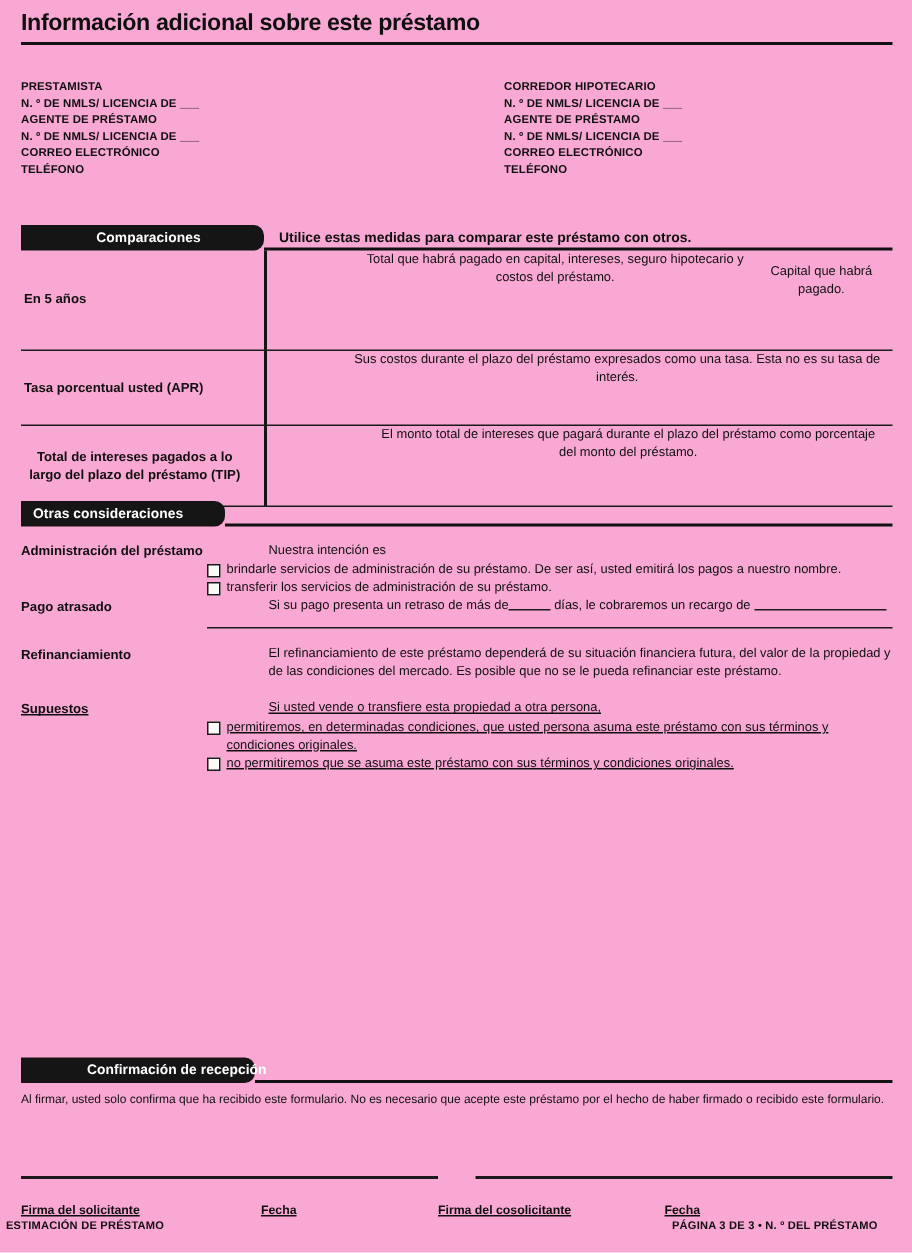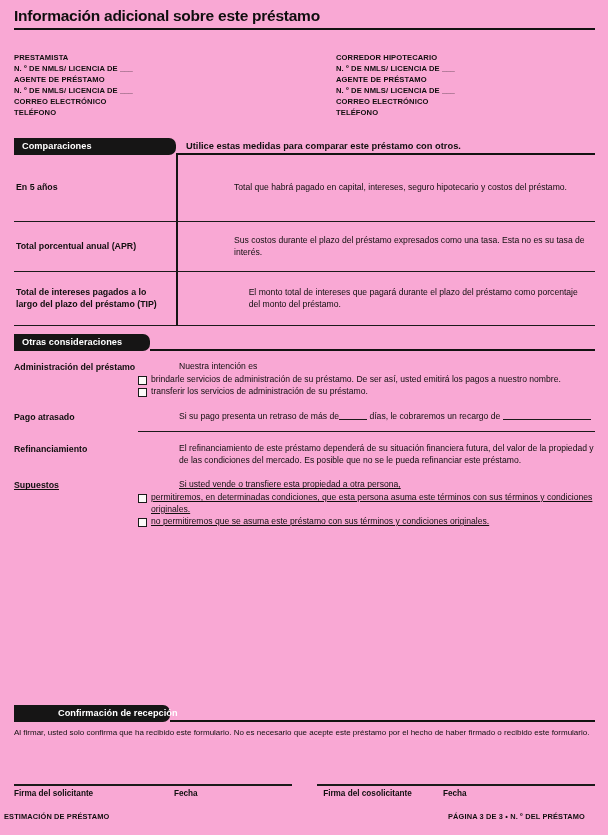--- a/index.html
+++ b/index.html
@@ -91,22 +91,23 @@
     position: absolute;
     font-size: 9.3px;
     font-weight: bold;
     white-space: nowrap;
   }
 
   
   #comparisons {
     position: absolute;
     left: 14px;
-    top: 138px;
-    width: 581px;
+    top: 150px;
+    width: 581px;
+    text-align: center;
   }
   #cmp-divider {
     position: absolute;
     left: 162px;
     top: 17px;
     width: 2px;
     background: #161515;
   }
   .cmp-row {
     position: relative;
@@ -124,21 +125,21 @@
     display: flex;
     align-items: center;
   }
   .cmp-desc {
     width: 419px;
     box-sizing: border-box;
     padding: 0 6px 0 58px;
     font-size: 8.6px;
     line-height: 11.7px;
     display: flex;
-    flex-direction: column;
+    flex-direction: row;
     justify-content: center;
   }
   .cmp-desc p { margin: 0; }
   .cmp-desc p + p { margin-top: 8px; }
 
   
   #otras {
     position: absolute;
     left: 14px;
     top: 334px;
@@ -218,27 +219,28 @@
     display: flex;
     justify-content: space-between;
   }
   .sig-rule {
     width: 278px;
     height: 1.6px;
     background: #1b1a1a;
   }
   .sig-labels {
     display: flex;
-    margin-top: 3px;
+    margin-top: 16px;
     font-size: 8.2px;
     font-weight: bold;
+    text-decoration: underline;
   }
   .sig-cell-a { width: 160px; }
   .sig-cell-b { width: 118px; }
-  .sig-cell-c { width: 151px; text-align: center; }
+  .sig-cell-c { width: 151px; }
   .sig-cell-d { width: 128px; }
 
   
   #footer {
     position: absolute;
     left: 4px;
     top: 812px;
     width: 581px;
     display: flex;
     justify-content: space-between;
@@ -283,25 +285,26 @@
       <div class="bar-head-text" style="left:172px; top:3px;">Utilice estas medidas para comparar este préstamo con otros.</div>
       <div class="bar-tail" style="left:162px; width:419px;"></div>
     </div>
 
     <div id="cmp-divider" style="height:171px;"></div>
 
     <div class="cmp-row" style="height:67px;">
       <div class="cmp-label">En 5 años</div>
       <div class="cmp-desc">
         <p>Total que habrá pagado en capital, intereses, seguro hipotecario y costos del préstamo.</p>
+        <p>Capital que habrá pagado.</p>
       </div>
     </div>
 
     <div class="cmp-row" style="height:50px;">
-      <div class="cmp-label">Total porcentual anual (APR)</div>
+      <div class="cmp-label">Tasa porcentual usted (APR)</div>
       <div class="cmp-desc">
         <p>Sus costos durante el plazo del préstamo expresados como una tasa. Esta no es su tasa de interés.</p>
       </div>
     </div>
 
     <div class="cmp-row" style="height:54px;gap:21px;">
       <div class="cmp-label">Total de intereses pagados a lo largo del plazo del préstamo (TIP)</div>
       <div class="cmp-desc">
         <p>El monto total de intereses que pagará durante el plazo del préstamo como porcentaje del monto del préstamo.</p>
       </div>
@@ -323,42 +326,42 @@
           <span class="checkbox"></span>
           <span class="cb-text">brindarle servicios de administración de su préstamo. De ser así, usted emitirá los pagos a nuestro nombre.</span>
         </div>
         <div class="cb-line">
           <span class="checkbox"></span>
           <span class="cb-text">transferir los servicios de administración de su préstamo.</span>
         </div>
       </div>
     </div>
 
-    <div class="oc-row" style="margin-top:13px;">
+    <div class="oc-row" style="">
       <div class="oc-label">Pago atrasado</div>
       <div class="oc-body">
         <p><span>Si su pago presenta un retraso de más de</span><span class="blank-short"></span>&nbsp;<span>días, le cobraremos un recargo de</span>&nbsp;<span class="blank-long"></span></p>
       </div>
     </div>
     <div class="oc-underline" style="margin-top:8px;"></div>
 
     <div class="oc-row" style="margin-top:11px;">
       <div class="oc-label">Refinanciamiento</div>
       <div class="oc-body">
         <p>El refinanciamiento de este préstamo dependerá de su situación financiera futura, del valor de la propiedad y de las condiciones del mercado. Es posible que no se le pueda refinanciar este préstamo.</p>
       </div>
     </div>
 
     <div class="oc-row" style="margin-top:13px;text-decoration:underline;">
       <div class="oc-label">Supuestos</div>
       <div class="oc-body">
         <p>Si usted vende o transfiere esta propiedad a otra persona,</p>
         <div class="cb-line">
           <span class="checkbox"></span>
-          <span class="cb-text">permitiremos, en determinadas condiciones, que esta persona asuma este términos con sus términos y condiciones originales.</span>
+          <span class="cb-text">permitiremos, en determinadas condiciones, que usted persona asuma este préstamo con sus términos y condiciones originales.</span>
         </div>
         <div class="cb-line">
           <span class="checkbox"></span>
           <span class="cb-text">no permitiremos que se asuma este préstamo con sus términos y condiciones originales.</span>
         </div>
       </div>
     </div>
   </div>
 
   <div id="confirm">

